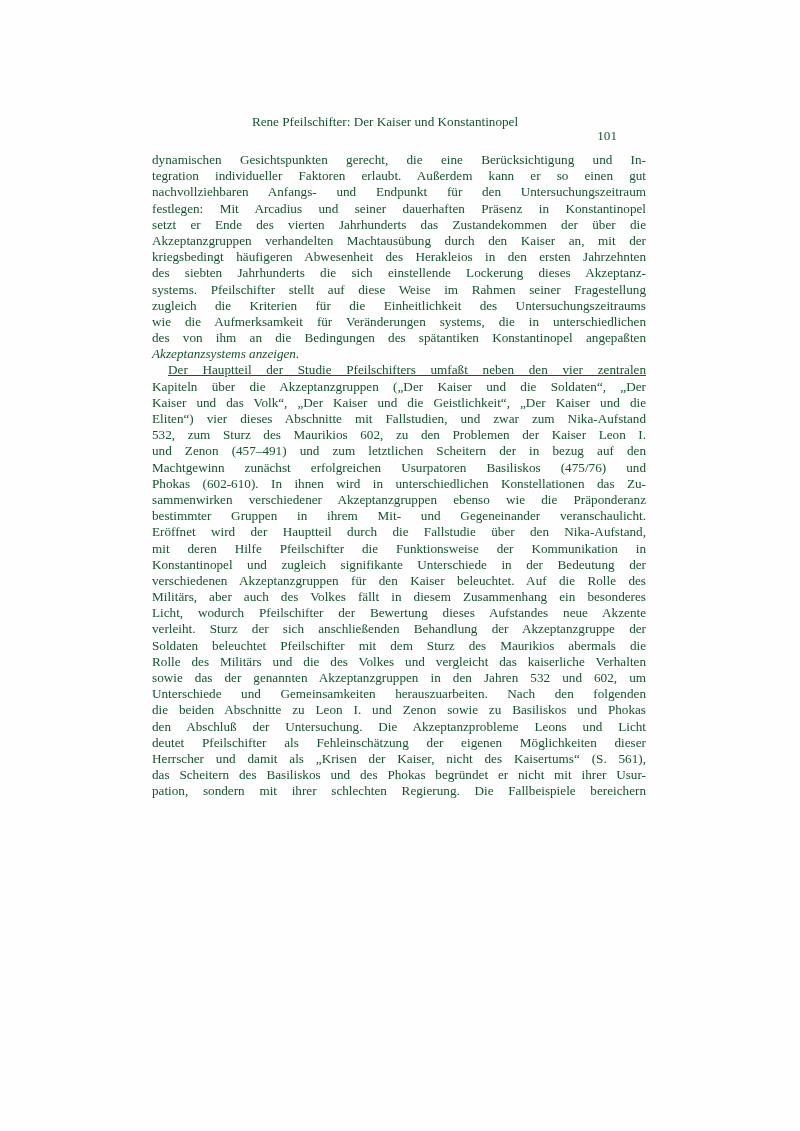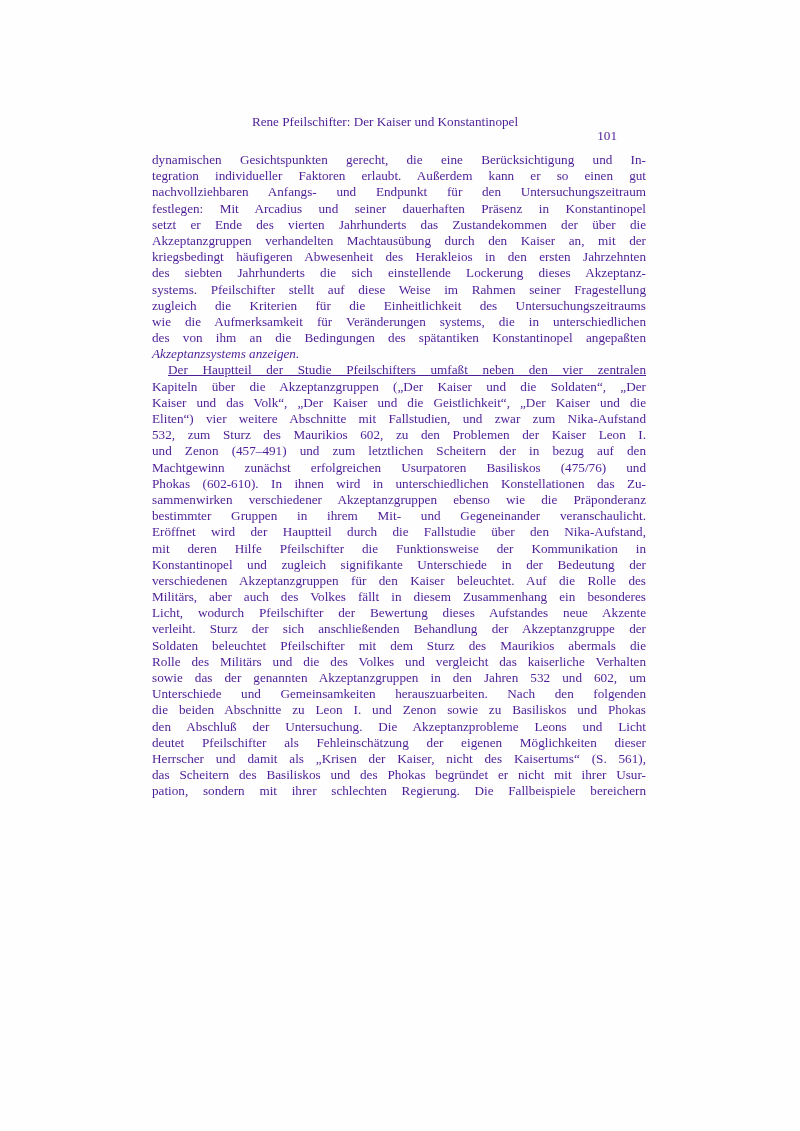--- a/index.html
+++ b/index.html
@@ -7,21 +7,21 @@
     margin: 0;
     padding: 0;
     background: #ffffff;
   }
   .page {
     position: relative;
     width: 800px;
     height: 1131px;
     background: #fefefe;
     font-family: "Liberation Serif", "DejaVu Serif", serif;
-    color: #4c1d95;
+    color: #14532d;
     overflow: hidden;
   }
   .running-head {
     position: absolute;
     left: 152px;
     top: 114px;
     width: 494px;
     height: 17px;
     font-size: 13.2px;
     line-height: 16px;
@@ -85,21 +85,21 @@
       <div class="line">kriegsbedingt häufigeren Abwesenheit des Herakleios in den ersten Jahrzehnten</div>
       <div class="line">des siebten Jahrhunderts die sich einstellende Lockerung dieses Akzeptanz-</div>
       <div class="line">systems. Pfeilschifter stellt auf diese Weise im Rahmen seiner Fragestellung</div>
       <div class="line">zugleich die Kriterien für die Einheitlichkeit des Untersuchungszeitraums</div>
       <div class="line">wie die Aufmerksamkeit für Veränderungen systems, die in unterschiedlichen</div>
       <div class="line">des von ihm an die Bedingungen des spätantiken Konstantinopel angepaßten</div>
       <div class="line flush">Akzeptanzsystems anzeigen.</div>
       <div class="line indent">Der Hauptteil der Studie Pfeilschifters umfaßt neben den vier zentralen</div>
       <div class="line">Kapiteln über die Akzeptanzgruppen („Der Kaiser und die Soldaten“, „Der</div>
       <div class="line">Kaiser und das Volk“, „Der Kaiser und die Geistlichkeit“, „Der Kaiser und die</div>
-      <div class="line">Eliten“) vier weitere Abschnitte mit Fallstudien, und zwar zum Nika-Aufstand</div>
+      <div class="line">Eliten“) vier dieses Abschnitte mit Fallstudien, und zwar zum Nika-Aufstand</div>
       <div class="line">532, zum Sturz des Maurikios 602, zu den Problemen der Kaiser Leon I.</div>
       <div class="line">und Zenon (457–491) und zum letztlichen Scheitern der in bezug auf den</div>
       <div class="line">Machtgewinn zunächst erfolgreichen Usurpatoren Basiliskos (475/76) und</div>
       <div class="line">Phokas (602-610). In ihnen wird in unterschiedlichen Konstellationen das Zu-</div>
       <div class="line">sammenwirken verschiedener Akzeptanzgruppen ebenso wie die Präponderanz</div>
       <div class="line">bestimmter Gruppen in ihrem Mit- und Gegeneinander veranschaulicht.</div>
       <div class="line">Eröffnet wird der Hauptteil durch die Fallstudie über den Nika-Aufstand,</div>
       <div class="line">mit deren Hilfe Pfeilschifter die Funktionsweise der Kommunikation in</div>
       <div class="line">Konstantinopel und zugleich signifikante Unterschiede in der Bedeutung der</div>
       <div class="line">verschiedenen Akzeptanzgruppen für den Kaiser beleuchtet. Auf die Rolle des</div>

